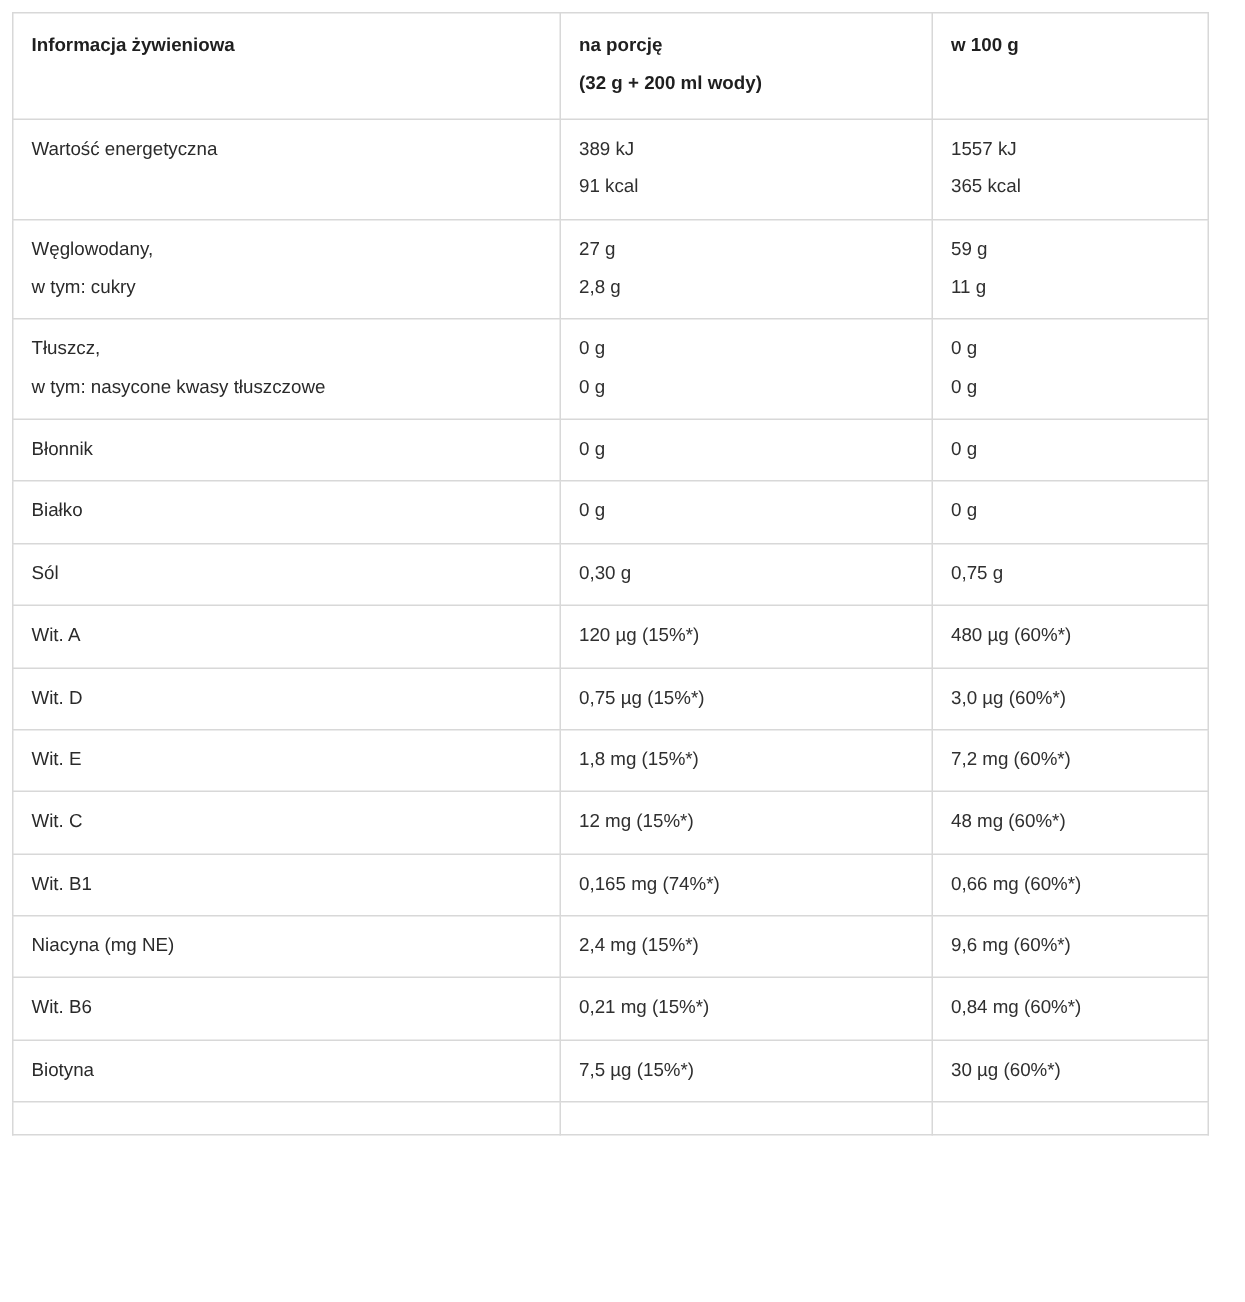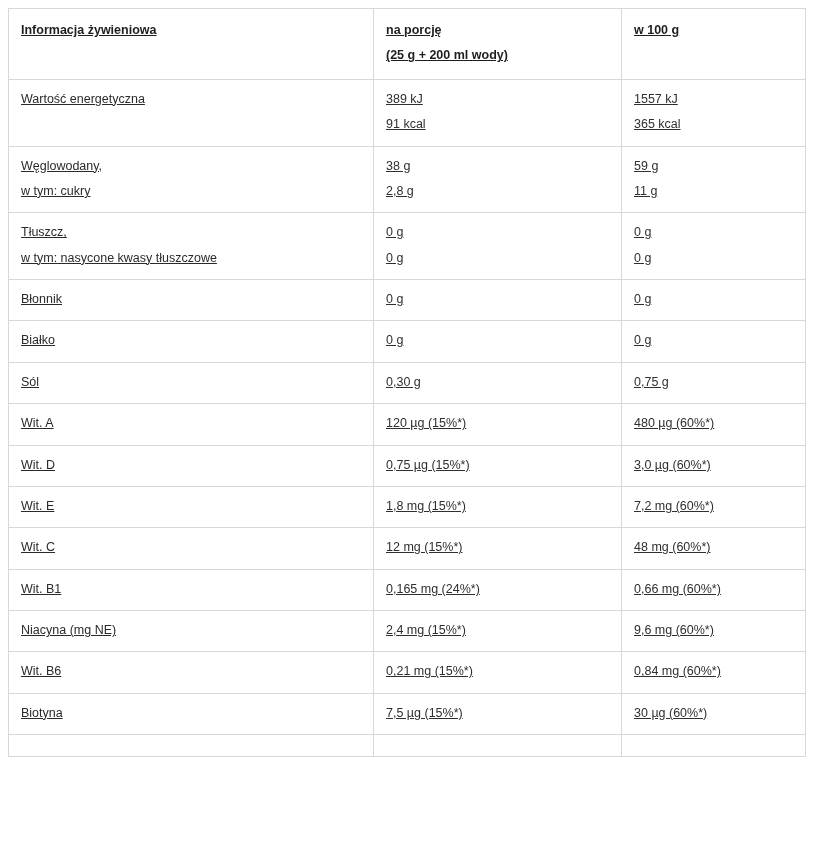--- a/index.html
+++ b/index.html
@@ -31,21 +31,20 @@
   table.nutrition th,
   table.nutrition td {
     border: 1px solid #d8d8d8;
     vertical-align: top;
     padding: 10px 12px 11px 12px;
     font-size: 12.5px;
     line-height: 1.55;
     text-align: left;
     font-weight: normal;
     color: #2f2f2f;
-    text-decoration: underline;
   }
   table.nutrition thead th {
     font-weight: bold;
     color: #1f1f1f;
     padding-top: 12px;
     padding-bottom: 13px;
   }
   thead th .sub {
     display: block;
     font-weight: bold;
@@ -70,21 +69,21 @@
     <colgroup>
       <col class="c1">
       <col class="c2">
       <col class="c3">
     </colgroup>
     <thead>
       <tr>
         <th>Informacja żywieniowa</th>
         <th>
           <span>na porcję</span>
-          <span class="sub">(25 g + 200 ml wody)</span>
+          <span class="sub">(32 g + 200 ml wody)</span>
         </th>
         <th>w 100 g</th>
       </tr>
     </thead>
     <tbody id="tbody">
         <tr>
           <td>
             <span class="line">Wartość energetyczna</span>
           </td>
           <td>
@@ -95,21 +94,21 @@
             <span class="line">1557 kJ</span>
             <span class="line">365 kcal</span>
           </td>
         </tr>
         <tr>
           <td>
             <span class="line">Węglowodany,</span>
             <span class="line">w tym: cukry</span>
           </td>
           <td>
-            <span class="line">38 g</span>
+            <span class="line">27 g</span>
             <span class="line">2,8 g</span>
           </td>
           <td>
             <span class="line">59 g</span>
             <span class="line">11 g</span>
           </td>
         </tr>
         <tr>
           <td>
             <span class="line">Tłuszcz,</span>
@@ -199,21 +198,21 @@
           </td>
           <td>
             <span class="line">48 mg (60%*)</span>
           </td>
         </tr>
         <tr>
           <td>
             <span class="line">Wit. B1</span>
           </td>
           <td>
-            <span class="line">0,165 mg (24%*)</span>
+            <span class="line">0,165 mg (74%*)</span>
           </td>
           <td>
             <span class="line">0,66 mg (60%*)</span>
           </td>
         </tr>
         <tr>
           <td>
             <span class="line">Niacyna (mg NE)</span>
           </td>
           <td>

